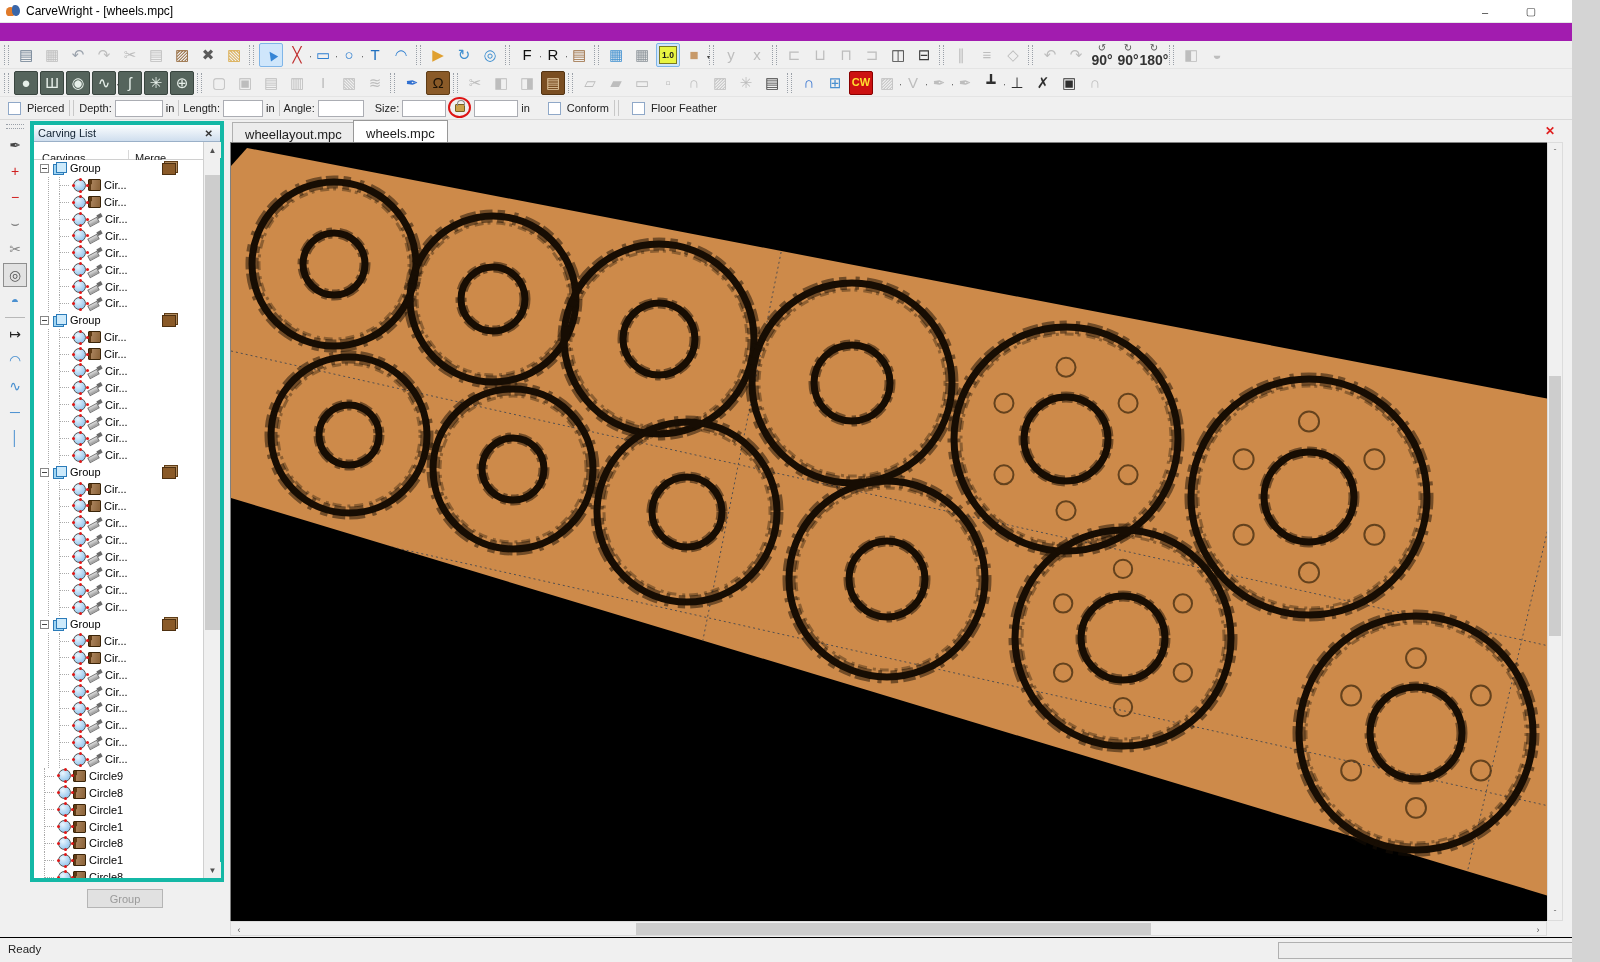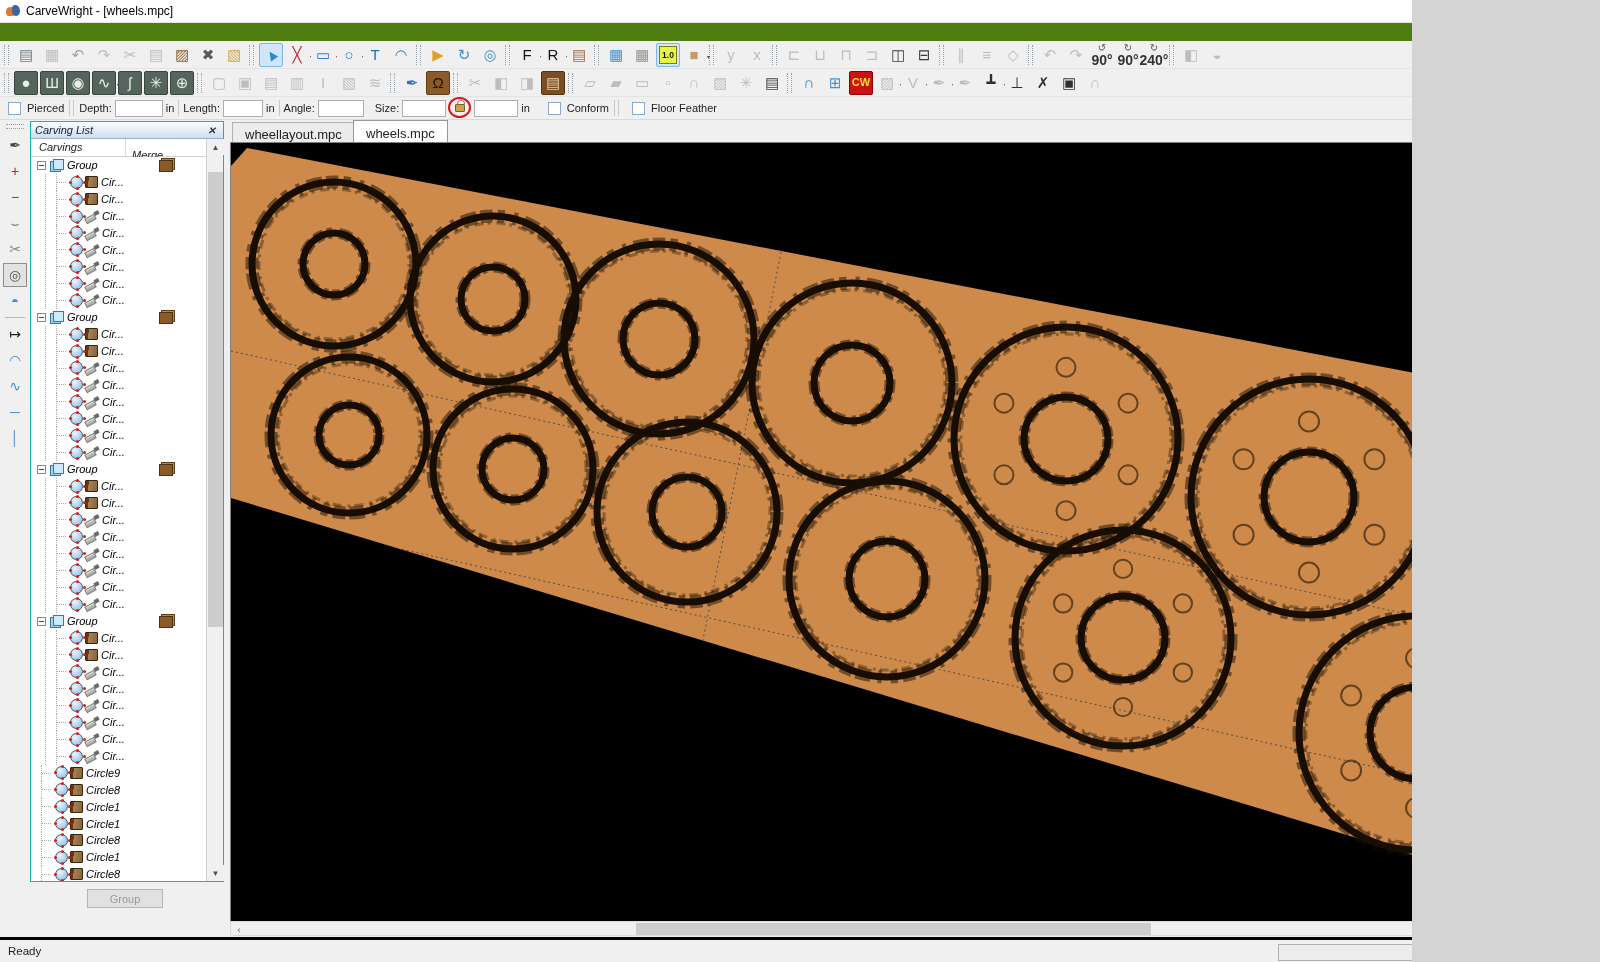--- a/index.html
+++ b/index.html
@@ -1,17 +1,17 @@
 <!DOCTYPE html>
 <html><head>
 <meta charset="utf-8">
 <style>
   html,body{margin:0;padding:0;background:#d4d4d4;}
   *{box-sizing:border-box;font-family:"Liberation Sans",sans-serif;}
-  #app{position:relative;width:1412px;height:962px;background:#4d7c0f;overflow:hidden;font-size:11px;color:#1a1a1a;}
+  #app{position:relative;width:1572px;height:962px;background:#a21caf;overflow:hidden;font-size:11px;color:#1a1a1a;}
 
   
   .titlebar{position:absolute;left:0;top:0;width:1600px;height:23px;background:#ffffff;border-bottom:1px solid #e6e6e6;display:flex;align-items:center;}
   .appicon{width:14px;height:12px;margin:0 6px 0 6px;position:relative;}
   .appicon i{position:absolute;border-radius:50% 50% 40% 40%;}
   .appicon .a1{left:0;top:2px;width:9px;height:9px;background:#e07a2a;}
   .appicon .a2{left:6px;top:0;width:8px;height:11px;background:#3a66a8;border-radius:40% 60% 50% 50%;}
   .wtitle{font-size:12px;color:#000;}
   .winbtns{position:absolute;right:0;top:0;height:23px;display:flex;}
   .wbtn{width:46px;height:23px;display:flex;align-items:center;justify-content:center;color:#333;font-size:11px;}
@@ -57,26 +57,26 @@
 
   
   .strip{position:absolute;left:0;top:0;width:30px;height:817px;background:#f0f0f0;}
   .strip .sgrip{margin:4px 6px;height:5px;border-top:1px dotted #9aa0a8;border-bottom:1px dotted #9aa0a8;}
   .sicon{width:24px;height:24px;margin:2px auto;display:flex;align-items:center;justify-content:center;border:1px solid transparent;}
   .sicon .g{font-size:14px;}
   .sicon.press{background:#e2e2e2;border:1px solid #8f8f8f;}
   .sdiv{width:20px;margin:4px auto;border-top:1px solid #b8b8b8;}
 
   
-  .panel{position:absolute;left:30px;top:1px;width:194px;height:761px;border:1px solid #14b8a6;background:#fff;font-style:italic;}
+  .panel{position:absolute;left:30px;top:1px;width:194px;height:761px;border:4px solid #14b8a6;background:#fff;}
   .phead{height:17px;background:linear-gradient(#fbfdfe,#cfdeee);display:flex;align-items:center;padding:0 4px;border-bottom:1px solid #9ab0c8;}
   .phead .t{flex:1;color:#102030;font-size:11px;}
   .phead .x{color:#333;font-weight:bold;font-size:10px;padding:0 3px;}
   .colhead{height:18px;display:flex;border-bottom:1px solid #d0d0d0;position:relative;}
-  .colhead .c1{width:95px;padding:2px 0 0 8px;border-right:1px solid #d8d8d8;}
+  .colhead .c1{width:95px;padding:2px 0 0 8px;border-right:1px solid #d8d8d8;margin-top:8px;}
   .colhead .c2{flex:1;padding:10px 0 0 6px;}
   .list{position:absolute;left:0;top:35px;right:17px;bottom:0;overflow:hidden;background:#fff;}
   .lrow{height:16.88px;display:flex;align-items:center;position:relative;white-space:nowrap;}
   .lrow .lbl{margin-left:3px;font-size:11px;color:#000;}
   .exp{width:9px;height:9px;border:1px solid #888;background:#fff;position:relative;margin:0 3px 0 6px;flex:none;}
   .exp:before{content:"";position:absolute;left:1px;top:3px;width:5px;height:1px;background:#444;}
   .conn{width:12px;height:100%;border-left:1px dotted #aaa;margin-left:10px;flex:none;position:relative;}
   .conn:after{content:"";position:absolute;left:0;top:8px;width:9px;border-top:1px dotted #aaa;}
   .ic{flex:none;display:inline-block;}
   .ic-group{width:14px;height:13px;position:relative;margin-left:1px;}
@@ -109,21 +109,21 @@
   .vscroll{position:absolute;left:1547px;top:22px;width:16px;height:779px;background:#f0f0f0;border:1px solid #dcdcdc;}
   .hscroll{position:absolute;left:230px;top:801px;width:1317px;height:15px;background:#f0f0f0;border:1px solid #dcdcdc;}
   .corner{position:absolute;left:1547px;top:801px;width:16px;height:15px;background:#f0f0f0;}
   .rightfill{position:absolute;left:1563px;top:0;width:37px;height:817px;background:#f0f0f0;}
   .harrow{position:absolute;top:0;width:16px;height:15px;display:flex;align-items:center;justify-content:center;font-size:9px;color:#505050;}
   .hthumb{position:absolute;top:1px;height:12px;background:#cdcdcd;}
   .varrow{position:absolute;left:0;width:14px;height:16px;display:flex;align-items:center;justify-content:center;font-size:8px;color:#505050;}
   .vthumb{position:absolute;left:1px;width:12px;background:#cdcdcd;}
 
   
-  .statusbar{position:absolute;left:0;top:937px;width:1600px;height:25px;background:#f0f0f0;border-top:3px solid #000000;text-decoration:underline;}
+  .statusbar{position:absolute;left:0;top:937px;width:1600px;height:25px;background:#f0f0f0;border-top:1px solid #000000;text-decoration:underline;}
   .ready{position:absolute;left:8px;top:5px;font-size:11.5px;color:#222;}
   .statbox{position:absolute;left:1278px;top:4px;width:314px;height:17px;border:1px solid #b0b0b0;background:#ededed;}
 </style>
 </head>
 <body>
 
 <div id="app">
 
   <div class="titlebar">
     <span class="appicon">
@@ -272,21 +272,21 @@
       <div class="tbi en" style="flex-direction: column;">
         <span class="g" style="color: rgb(85, 85, 85); font-size: 10px;">↺</span>
         <span class="gt" style="border: none; background: none;">90°</span>
       </div>
       <div class="tbi en" style="flex-direction: column;">
         <span class="g" style="color: rgb(85, 85, 85); font-size: 10px;">↻</span>
         <span class="gt" style="border: none; background: none;">90°</span>
       </div>
       <div class="tbi en" style="flex-direction: column;">
         <span class="g" style="color: rgb(85, 85, 85); font-size: 10px;">↻</span>
-        <span class="gt" style="border: none; background: none;">240°</span>
+        <span class="gt" style="border: none; background: none;">180°</span>
       </div>
       <span class="grip"></span>
       <div class="tbi dis">
         <span class="g">◧</span>
       </div>
       <div class="tbi dis">
         <span class="g">◒</span>
       </div>
     </div>
   <div class="tbrow" id="tb2">

